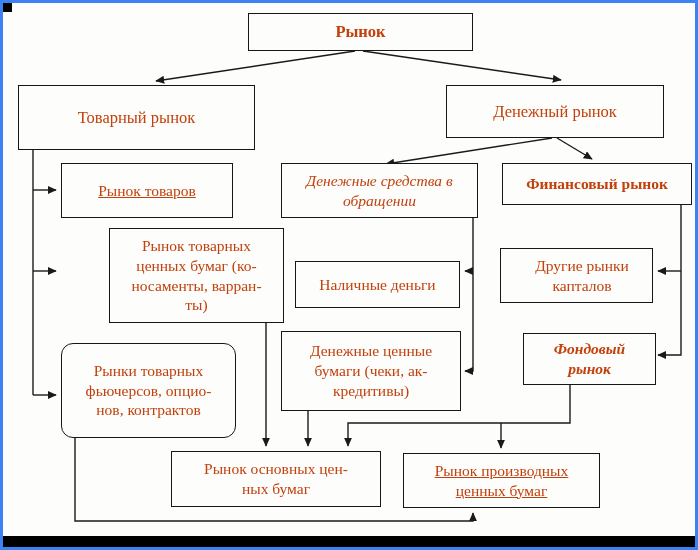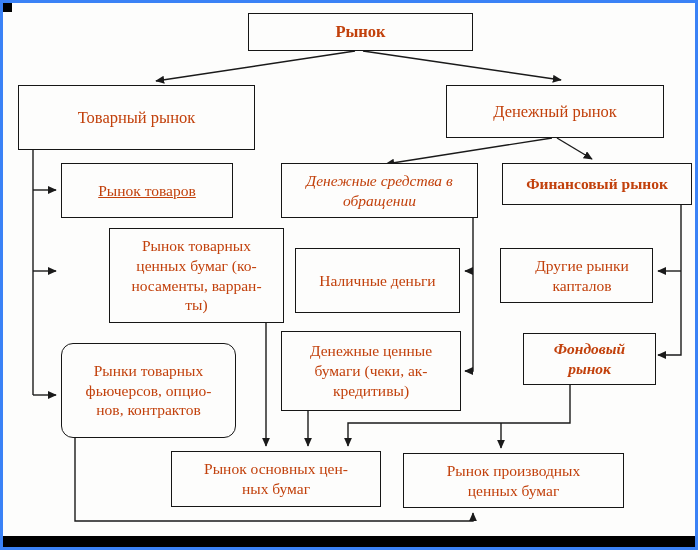--- a/index.html
+++ b/index.html
@@ -96,33 +96,33 @@
 
   <div class="node" style="left: 58px; top: 340px; width: 175px; height: 95px; border-color: rgb(22, 22, 22); border-radius: 12px;">Рынки товарных
 фьючерсов, опцио-
 нов, контрактов</div>
 
   <div class="node" style="left: 278px; top: 160px; width: 197px; height: 55px; border-color: rgb(22, 22, 22); font-style: italic;">Денежные средства в
 обращении</div>
 
   <div class="node bold" style="left: 499px; top: 160px; width: 190px; height: 42px; border-color: rgb(22, 22, 22);">Финансовый рынок</div>
 
-  <div class="node" style="left: 292px; top: 245px; width: 165px; height: 65px; border-color: rgb(22, 22, 22);">Наличные деньги</div>
+  <div class="node" style="left: 292px; top: 258px; width: 165px; height: 47px; border-color: rgb(22, 22, 22);">Наличные деньги</div>
 
   <div class="node" style="left: 497px; top: 245px; width: 153px; height: 55px; border-color: rgb(22, 22, 22); padding-left: 16px;">Другие рынки
 капталов</div>
 
   <div class="node" style="left: 278px; top: 328px; width: 180px; height: 80px; border-color: rgb(22, 22, 22);">Денежные ценные
 бумаги (чеки, ак-
 кредитивы)</div>
 
   <div class="node bold" style="left: 520px; top: 330px; width: 133px; height: 52px; border-color: rgb(22, 22, 22); font-style: italic;">Фондовый
 рынок</div>
 
   <div class="node" style="left: 168px; top: 448px; width: 210px; height: 56px; border-color: rgb(22, 22, 22);">Рынок основных цен-
 ных бумаг</div>
 
-  <div class="node" style="left: 400px; top: 450px; width: 221px; height: 55px; border-color: rgb(22, 22, 22);">Рынок производных
+  <div class="node" style="left: 400px; top: 450px; width: 197px; height: 55px; border-color: rgb(22, 22, 22); text-decoration: underline;">Рынок производных
 ценных бумаг</div>
 
   <div id="corner-mark" style="background: rgb(0, 0, 0);"></div>
   <div id="bottom-bar" style="background: rgb(0, 0, 0);"></div>
 </div>
 
 </body></html>

